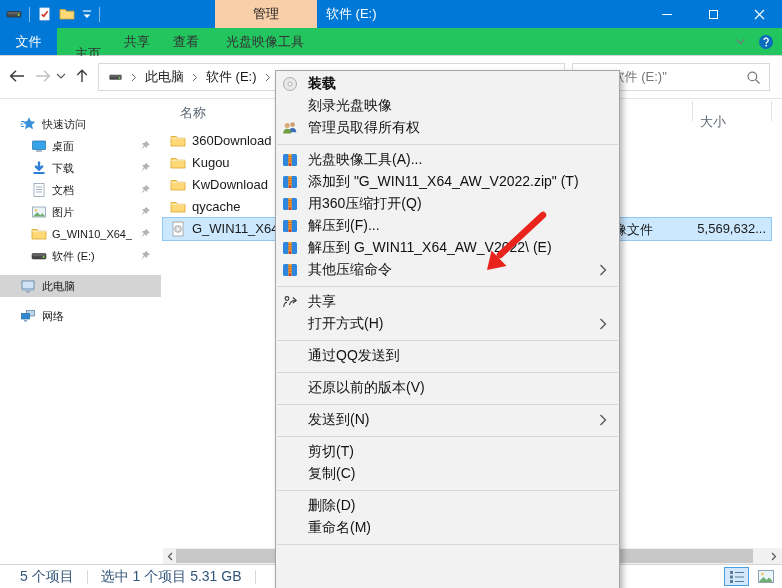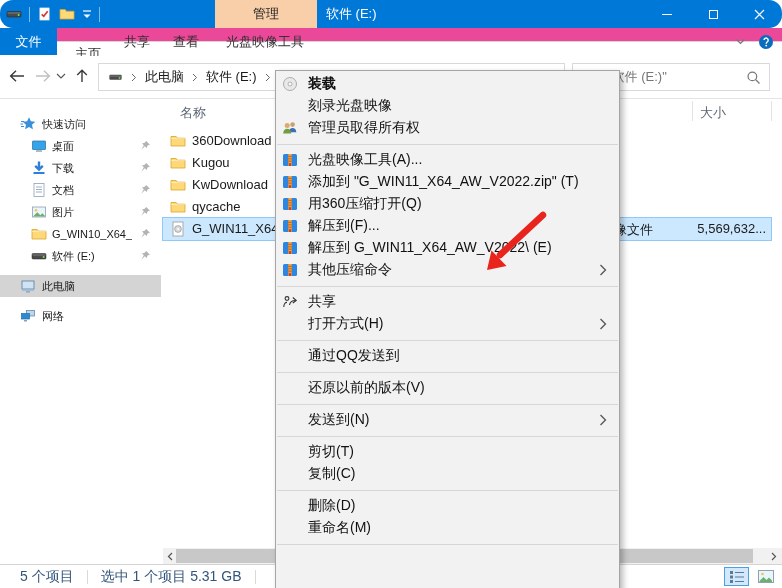--- a/index.html
+++ b/index.html
@@ -5,33 +5,33 @@
   * { margin:0; padding:0; box-sizing:border-box; }
   html,body { width:782px; height:588px; }
   body {
     font-family:"Liberation Sans","DejaVu Sans",sans-serif;
     position:relative; overflow:hidden; background:#fff;
     width:782px; height:588px; font-size:13px; color:#1a1a1a;
   }
   svg { display:block; }
 
   
-  .titlebar { position:absolute; left:0; top:0; right:0; height:28px; background:#0078d7;border-radius:13px; }
+  .titlebar { position:absolute; left:0; top:0; right:0; height:28px; background:#0078d7; }
   .qat { position:absolute; left:6px; top:0; height:28px; display:flex; align-items:center; gap:7px; }
   .qat-sep { width:1px; height:15px; background:rgba(255,255,255,.5); }
   .ctx-tab { position:absolute; left:215px; top:0; width:102px; height:28px; background:#f8cfa9;
     color:#222; text-align:center; line-height:28px; font-size:13px; }
   .win-title { position:absolute; left:326px; top:0; height:28px; line-height:28px; color:#fff; font-size:13px; }
   .win-controls { position:absolute; right:0; top:0; height:28px; display:flex; }
   .wc { width:46px; height:28px; display:flex; align-items:center; justify-content:center; }
   .wc-min { width:10px; height:1px; background:#fff; }
   .wc-max { width:9px; height:9px; border:1px solid #fff; }
 
   
-  .ribbonrow { position:absolute; left:0; top:28px; right:0; height:14px; background:#ec4899; border-bottom:1px solid #d5d5d5; }
+  .ribbonrow { position:absolute; left:0; top:28px; right:0; height:28px; background:#22c55e; border-bottom:1px solid #d5d5d5; }
   .tab { position:absolute; top:0; height:27px; line-height:27px; text-align:center; font-size:13px; color:#333; }
   .tab-file { left:0; width:57px; background:#0078d7; color:#fff; }
   .tab-home { left:66px; width:44px;margin-top:12px; }
   .tab-share { left:115px; width:44px; }
   .tab-view { left:164px; width:44px; }
   .tab-disc { left:213px; width:104px; }
   .ribbon-right { position:absolute; right:8px; top:0; height:27px; display:flex; align-items:center; gap:12px; }
 
   
   .addressrow { position:absolute; left:0; top:56px; right:0; height:43px; background:#fff; border-bottom:1px solid #e4e4e4; }
@@ -53,21 +53,21 @@
   .side-item.lvl1 .sico { left:31px; }
   .side-item.lvl1 .slabel { left:52px; max-width:86px; }
   .side-item .pin { position:absolute; right:10px; width:12px; height:12px; opacity:.75; }
   .side-item.selected { background:#d4d4d4; }
   .side-item.gap { margin-top:8px; }
 
   
   .filelist { position:absolute; left:163px; top:99px; right:0; bottom:40px; background:#fff; }
   .flheader { position:relative; height:26px; font-size:13px; color:#5a6673; }
   .flheader .h-name { position:absolute; left:17px; top:5px; }
-  .flheader .h-size { position:absolute; left:537px; top:5px;font-family:Liberation Mono, monospace; }
+  .flheader .h-size { position:absolute; left:537px; top:14px;font-family:Liberation Mono, monospace; }
   .flheader .hdiv { position:absolute; top:2px; width:1px; height:20px; background:#e2e2e2; }
   .frows { margin-top:5px; }
   .frow { position:relative; height:22px; width:608px; font-size:13px; }
   .frow .ficon { position:absolute; left:7px; top:3px; width:16px; height:16px; }
   .frow .fname { position:absolute; left:29px; top:3px; white-space:nowrap; }
   .frow .ftype { position:absolute; left:412px; top:3px; white-space:nowrap; }
   .frow .fsize { position:absolute; right:5px; top:3px; }
   .frow.selected { background:#cce8ff; outline:1px solid #90c8f6; }
 
   

